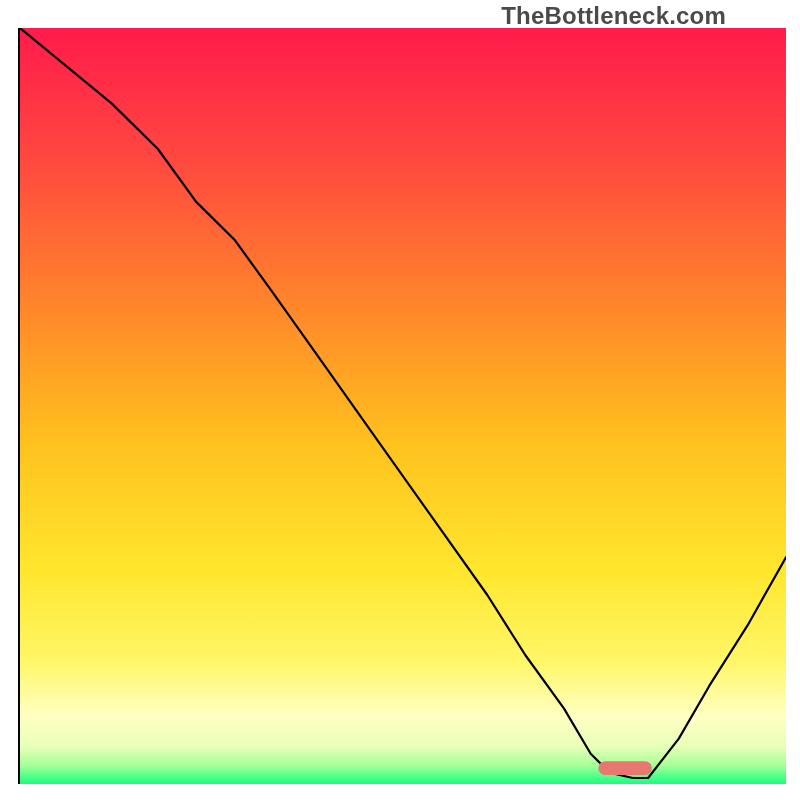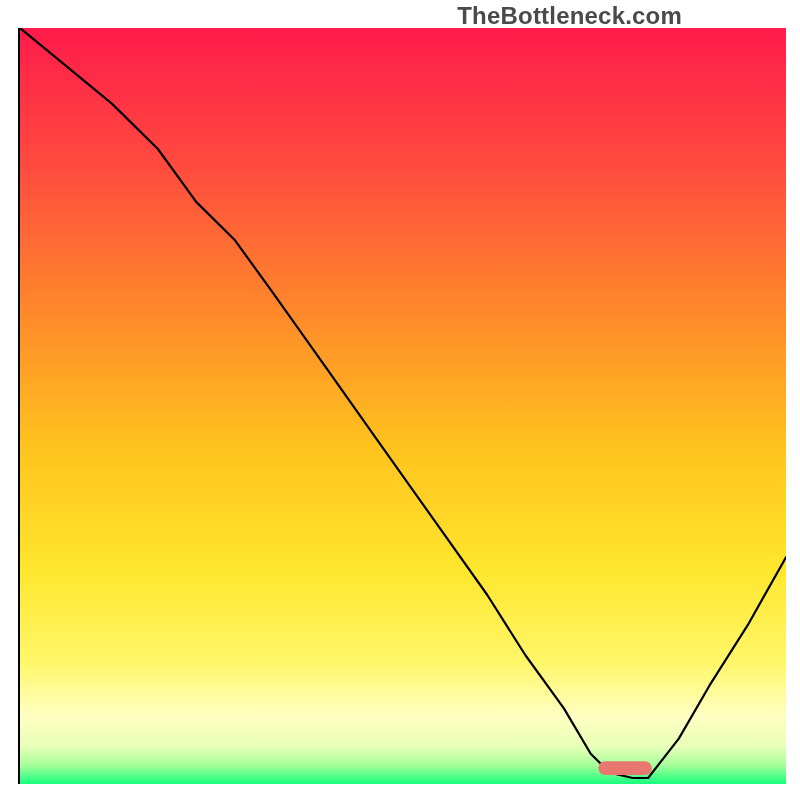--- a/index.html
+++ b/index.html
@@ -8,20 +8,21 @@
     width: 800px;
     height: 800px;
     overflow: hidden;
     background: #ffffff;
     font-family: Arial, Helvetica, sans-serif;
   }
   .frame {
     position: relative;
     width: 692px;
     height: 800px;
+    padding-left: 44px;
   }
   .watermark {
     position: absolute;
     top: 2px;
     right: 10px;
     font-size: 24px;
     font-weight: 600;
     color: #4a4a4a;
     letter-spacing: 0.2px;
   }

